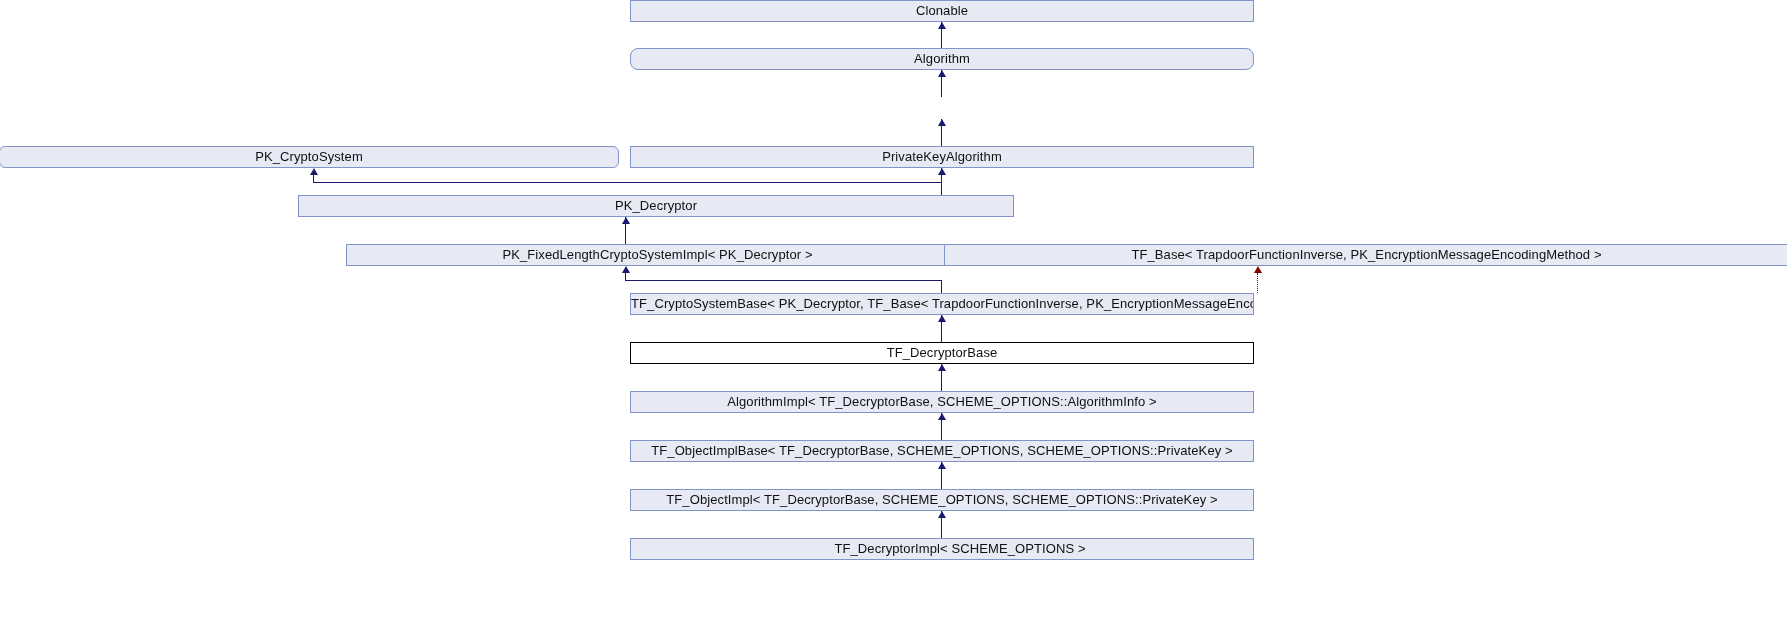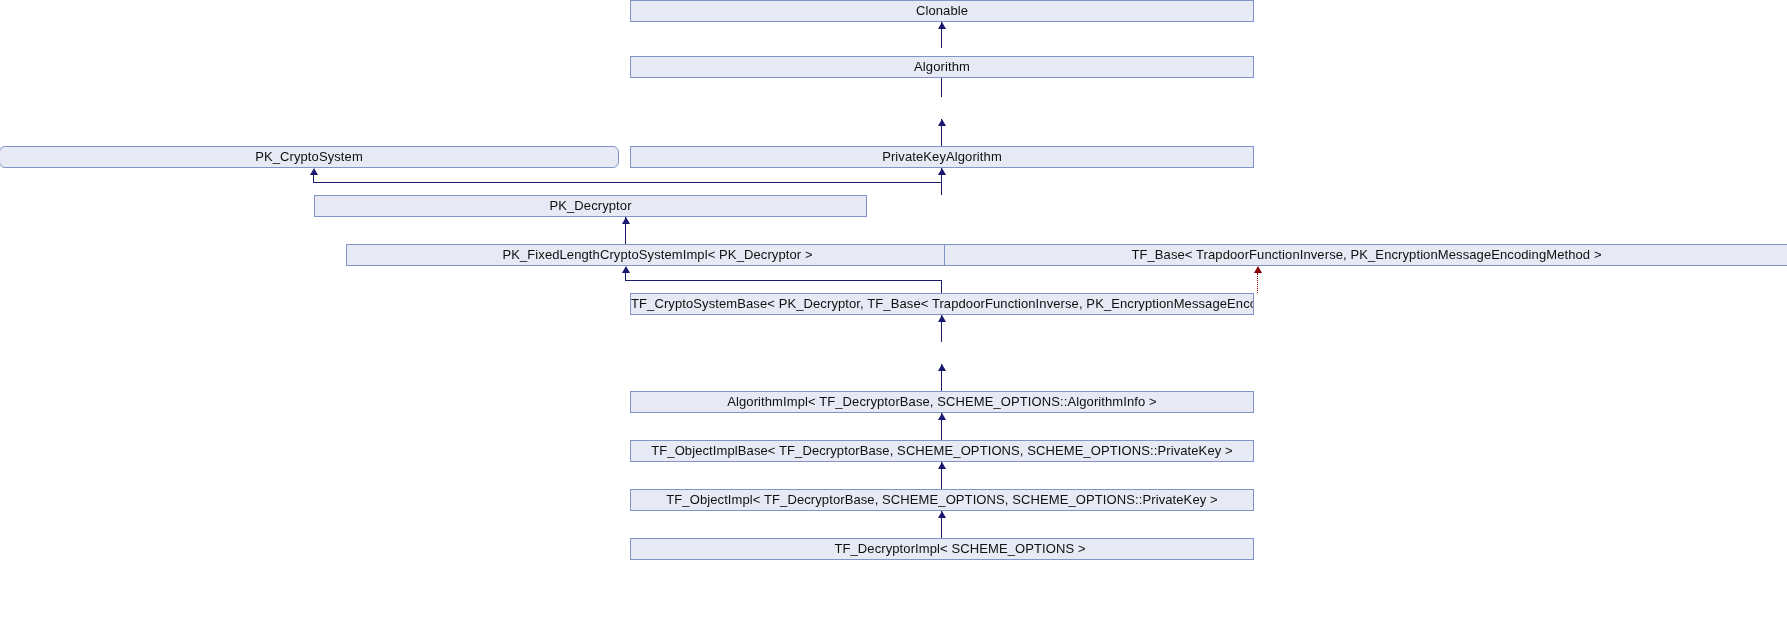--- a/index.html
+++ b/index.html
@@ -104,35 +104,36 @@
   <div class="arrow" style="left:938px; top:413px;"></div>
 
   <div class="edge v" style="left:941px; top:462px; height:27px;"></div>
   <div class="arrow" style="left:938px; top:462px;"></div>
 
   <div class="edge v" style="left:941px; top:511px; height:27px;"></div>
   <div class="arrow" style="left:938px; top:511px;"></div>
 
   <div class="node" style="left:630px; top:0px; width:624px;">Clonable</div>
 
-  <div class="node" style="left:630px; top:56px; width:624px;">Algorithm</div>
+  <div class="node" style="left:630px; top:48px; width:624px;border-radius:8px;">Algorithm</div>
 
 
   <div class="node" style="left:630px; top:146px; width:624px;">PrivateKeyAlgorithm</div>
 
   <div class="node" style="left:-1px; top:146px; width:620px;border-radius:6px;">PK_CryptoSystem</div>
 
-  <div class="node" style="left:314px; top:195px; width:553px;">PK_Decryptor</div>
+  <div class="node" style="left:298px; top:195px; width:716px;">PK_Decryptor</div>
 
   <div class="node" style="left:314px; top:244px; width:623px;margin-left:32px;">PK_FixedLengthCryptoSystemImpl&lt; PK_Decryptor &gt;</div>
 
   <div class="node" style="left:944px; top:244px; width:845px;">TF_Base&lt; TrapdoorFunctionInverse, PK_EncryptionMessageEncodingMethod &gt;</div>
 
   <div class="node" style="left:630px; top:293px; width:624px;">TF_CryptoSystemBase&lt; PK_Decryptor, TF_Base&lt; TrapdoorFunctionInverse, PK_EncryptionMessageEncodingMethod &gt; &gt;</div>
 
+  <div class="node current" style="left:630px; top:342px; width:624px;">TF_DecryptorBase</div>
 
   <div class="node" style="left:630px; top:391px; width:624px;">AlgorithmImpl&lt; TF_DecryptorBase, SCHEME_OPTIONS::AlgorithmInfo &gt;</div>
 
   <div class="node" style="left:630px; top:440px; width:624px;">TF_ObjectImplBase&lt; TF_DecryptorBase, SCHEME_OPTIONS, SCHEME_OPTIONS::PrivateKey &gt;</div>
 
   <div class="node" style="left:630px; top:489px; width:624px;">TF_ObjectImpl&lt; TF_DecryptorBase, SCHEME_OPTIONS, SCHEME_OPTIONS::PrivateKey &gt;</div>
 
   <div class="node" style="left:630px; top:538px; width:624px;padding-left:36px;">TF_DecryptorImpl&lt; SCHEME_OPTIONS &gt;</div>
 
 </div>

